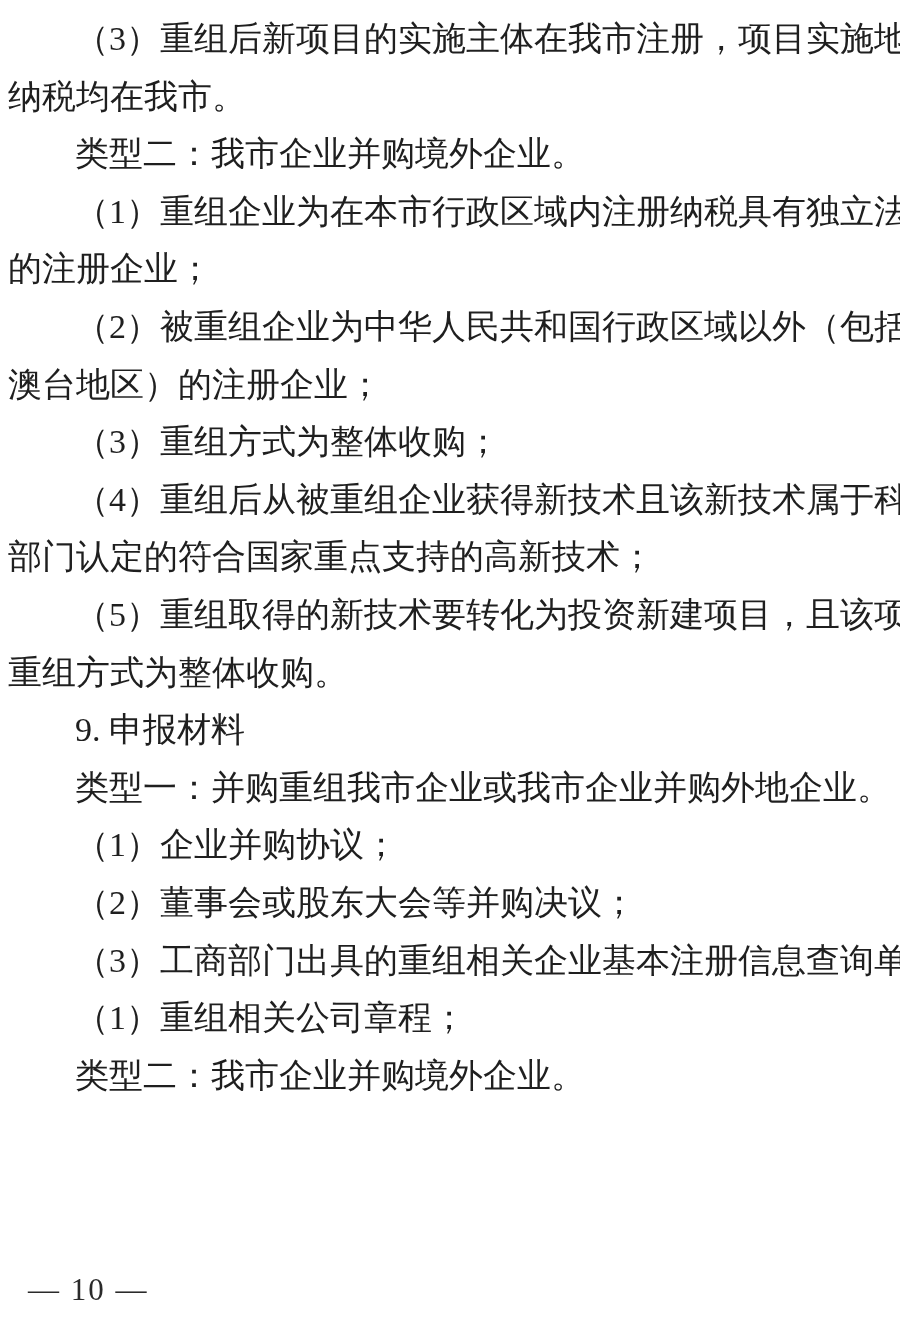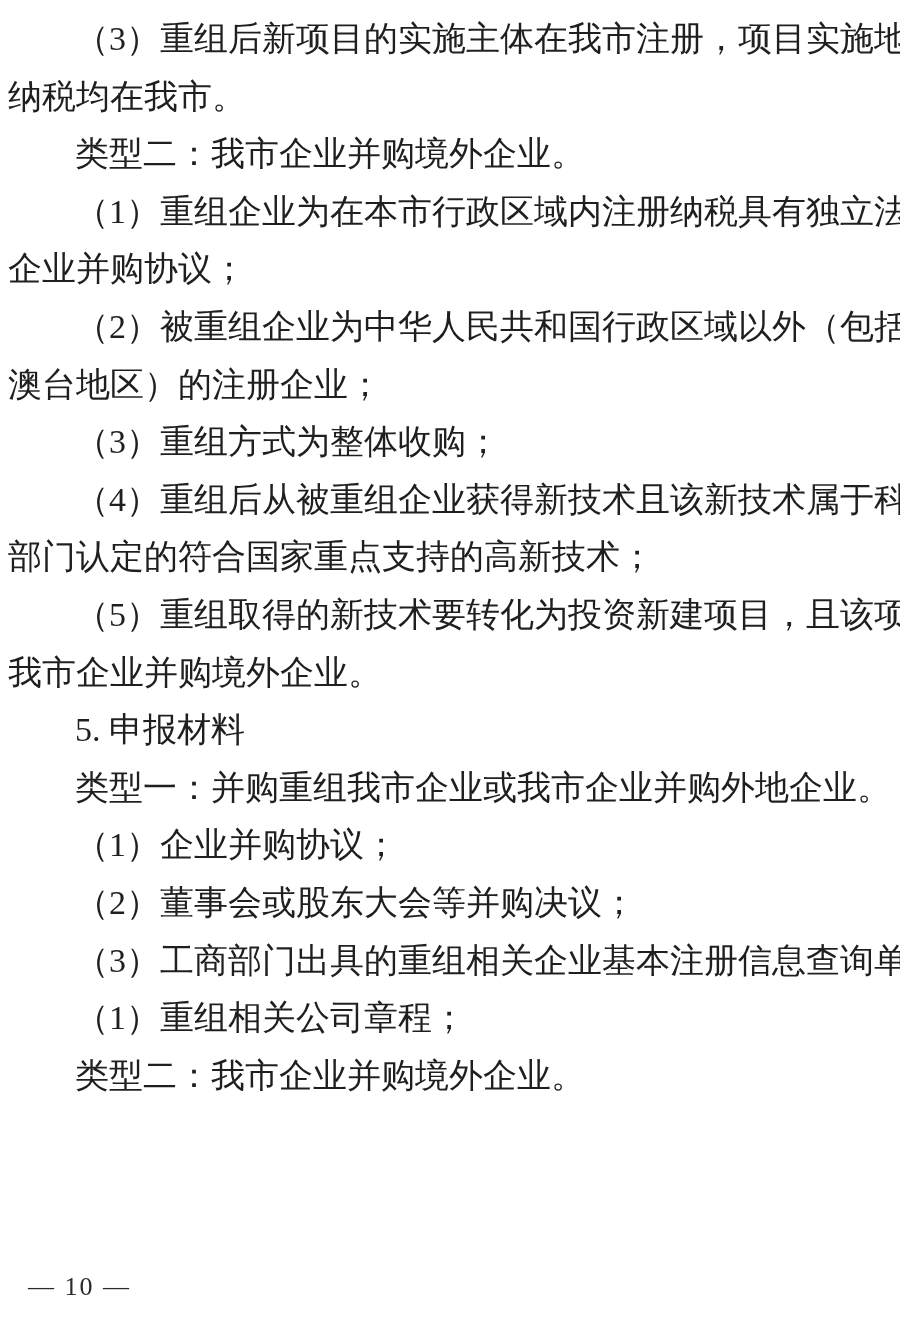--- a/index.html
+++ b/index.html
@@ -29,43 +29,43 @@
     white-space: nowrap;
     letter-spacing: 0px;
   }
   .indent {
     text-indent: 67px;
   }
   .footer {
     position: absolute;
     left: 28px;
     top: 1272px;
-    font-size: 26px;
+    font-size: 31px;
     letter-spacing: 2px;
     color: #2a2a2a;
   }
 </style>
 </head>
 <body>
 
 <div class="page">
   <div class="doc-body">
     <div class="line indent">（3）重组后新项目的实施主体在我市注册，项目实施地、</div>
     <div class="line">纳税均在我市。</div>
     <div class="line indent">类型二：我市企业并购境外企业。</div>
     <div class="line indent">（1）重组企业为在本市行政区域内注册纳税具有独立法人</div>
-    <div class="line">企业并购协议；</div>
+    <div class="line">的注册企业；</div>
     <div class="line indent">（2）被重组企业为中华人民共和国行政区域以外（包括港</div>
     <div class="line">澳台地区）的注册企业；</div>
     <div class="line indent">（3）重组方式为整体收购；</div>
     <div class="line indent">（4）重组后从被重组企业获得新技术且该新技术属于科技</div>
     <div class="line">部门认定的符合国家重点支持的高新技术；</div>
     <div class="line indent">（5）重组取得的新技术要转化为投资新建项目，且该项目</div>
-    <div class="line">我市企业并购境外企业。</div>
-    <div class="line indent">5. 申报材料</div>
+    <div class="line">重组方式为整体收购。</div>
+    <div class="line indent">9. 申报材料</div>
     <div class="line indent">类型一：并购重组我市企业或我市企业并购外地企业。</div>
     <div class="line indent">（1）企业并购协议；</div>
     <div class="line indent">（2）董事会或股东大会等并购决议；</div>
     <div class="line indent">（3）工商部门出具的重组相关企业基本注册信息查询单；</div>
     <div class="line indent">（1）重组相关公司章程；</div>
     <div class="line indent">类型二：我市企业并购境外企业。</div>
   </div>
   <div class="footer">— 10 —</div>
 </div>
 

